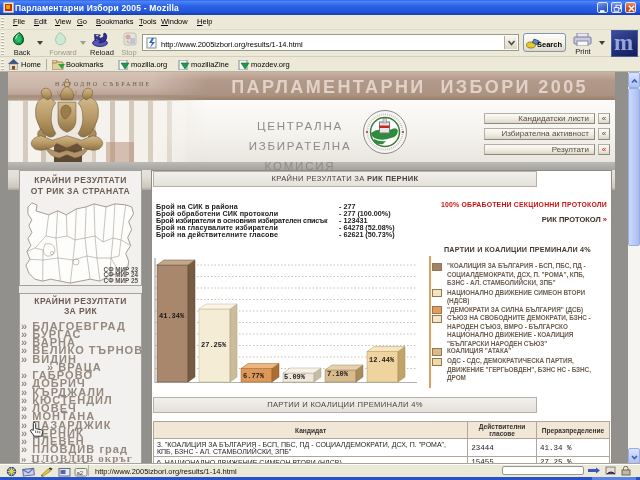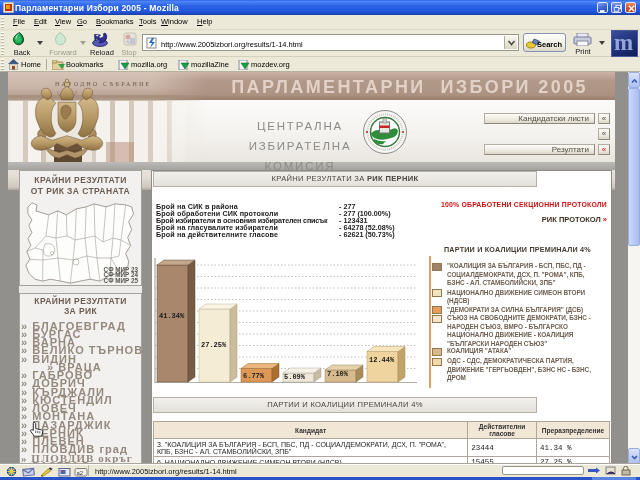--- a/index.html
+++ b/index.html
@@ -329,20 +329,21 @@
       <path d="M12 30 q6 3 12 2 l-3 3 q-5 1 -9 -2 z" fill="#2e8c3c"></path>
       <rect x="17.5" y="13" width="10" height="11" fill="#e6e6e2" stroke="#777"></rect>
       <rect x="17.5" y="16.5" width="10" height="2.5" fill="#cc2222"></rect>
       <rect x="21" y="9.5" width="3.5" height="4.5" fill="#d0d0cc" stroke="#777" stroke-width="0.5"></rect>
       <circle cx="5" cy="23" r="1.1" fill="#bb3333"></circle>
       <circle cx="41" cy="23" r="1.1" fill="#bb3333"></circle>
     </svg>
 
     <div class="hbtn abs" style="top:40.5px">Кандидатски листи</div>
     <div class="hbtn2 abs" style="top:40.5px">«</div>
+    <div class="hbtn abs" style="top:56px">Избирателна активност</div>
     <div class="hbtn2 abs" style="top:56px">«</div>
     <div class="hbtn abs" style="top:71.5px">Резултати</div>
     <div class="hbtn2 abs" style="top:71.5px;color:#cc1111">«</div>
 
     <div id="sbox1" class="abs">
       <div class="sbhdr" style="margin-top:4px">КРАЙНИ РЕЗУЛТАТИ<br>ОТ РИК ЗА СТРАНАТА</div>
       <svg class="abs" style="left:3px;top:27px" width="112" height="87" viewBox="0 0 112 87">
         <path d="M8.9 4.9 L14 7 L13 13 L25.7 16.8 L34.6 12.9 L43.4 16.8 L53.3 10.9 L63.2 8.9 L71.1 5.9 L83 8.9 L91.9 5.9 L102.7 6.9 L108.6 8.9 L110.6 15.8 L105.7 23.7 L108.6 31.6 L104.7 39.6 L107.6 47.5 L102.7 55.4 L105.7 63.3 L104.7 69.3 L96.8 75.2 L86.9 77.2 L77 83.1 L67.1 81.2 L57.2 83.1 L47.3 85.1 L37.4 83.1 L27.5 81.2 L19.7 83.1 L11.8 81.2 L5.9 75.2 L2.9 67.3 L6.9 61.4 L3.9 53.4 L7.9 47.5 L4.9 40.6 L8.9 34.6 L5.9 27.7 L8.9 21.8 L4.9 15.8 L5 9 Z" fill="#fdfdfc" stroke="#90877d" stroke-width="0.8"></path>
         <g fill="none" stroke="#9c9389" stroke-width="0.55">
           <path d="M25.7 16.8 L23 38"></path>

